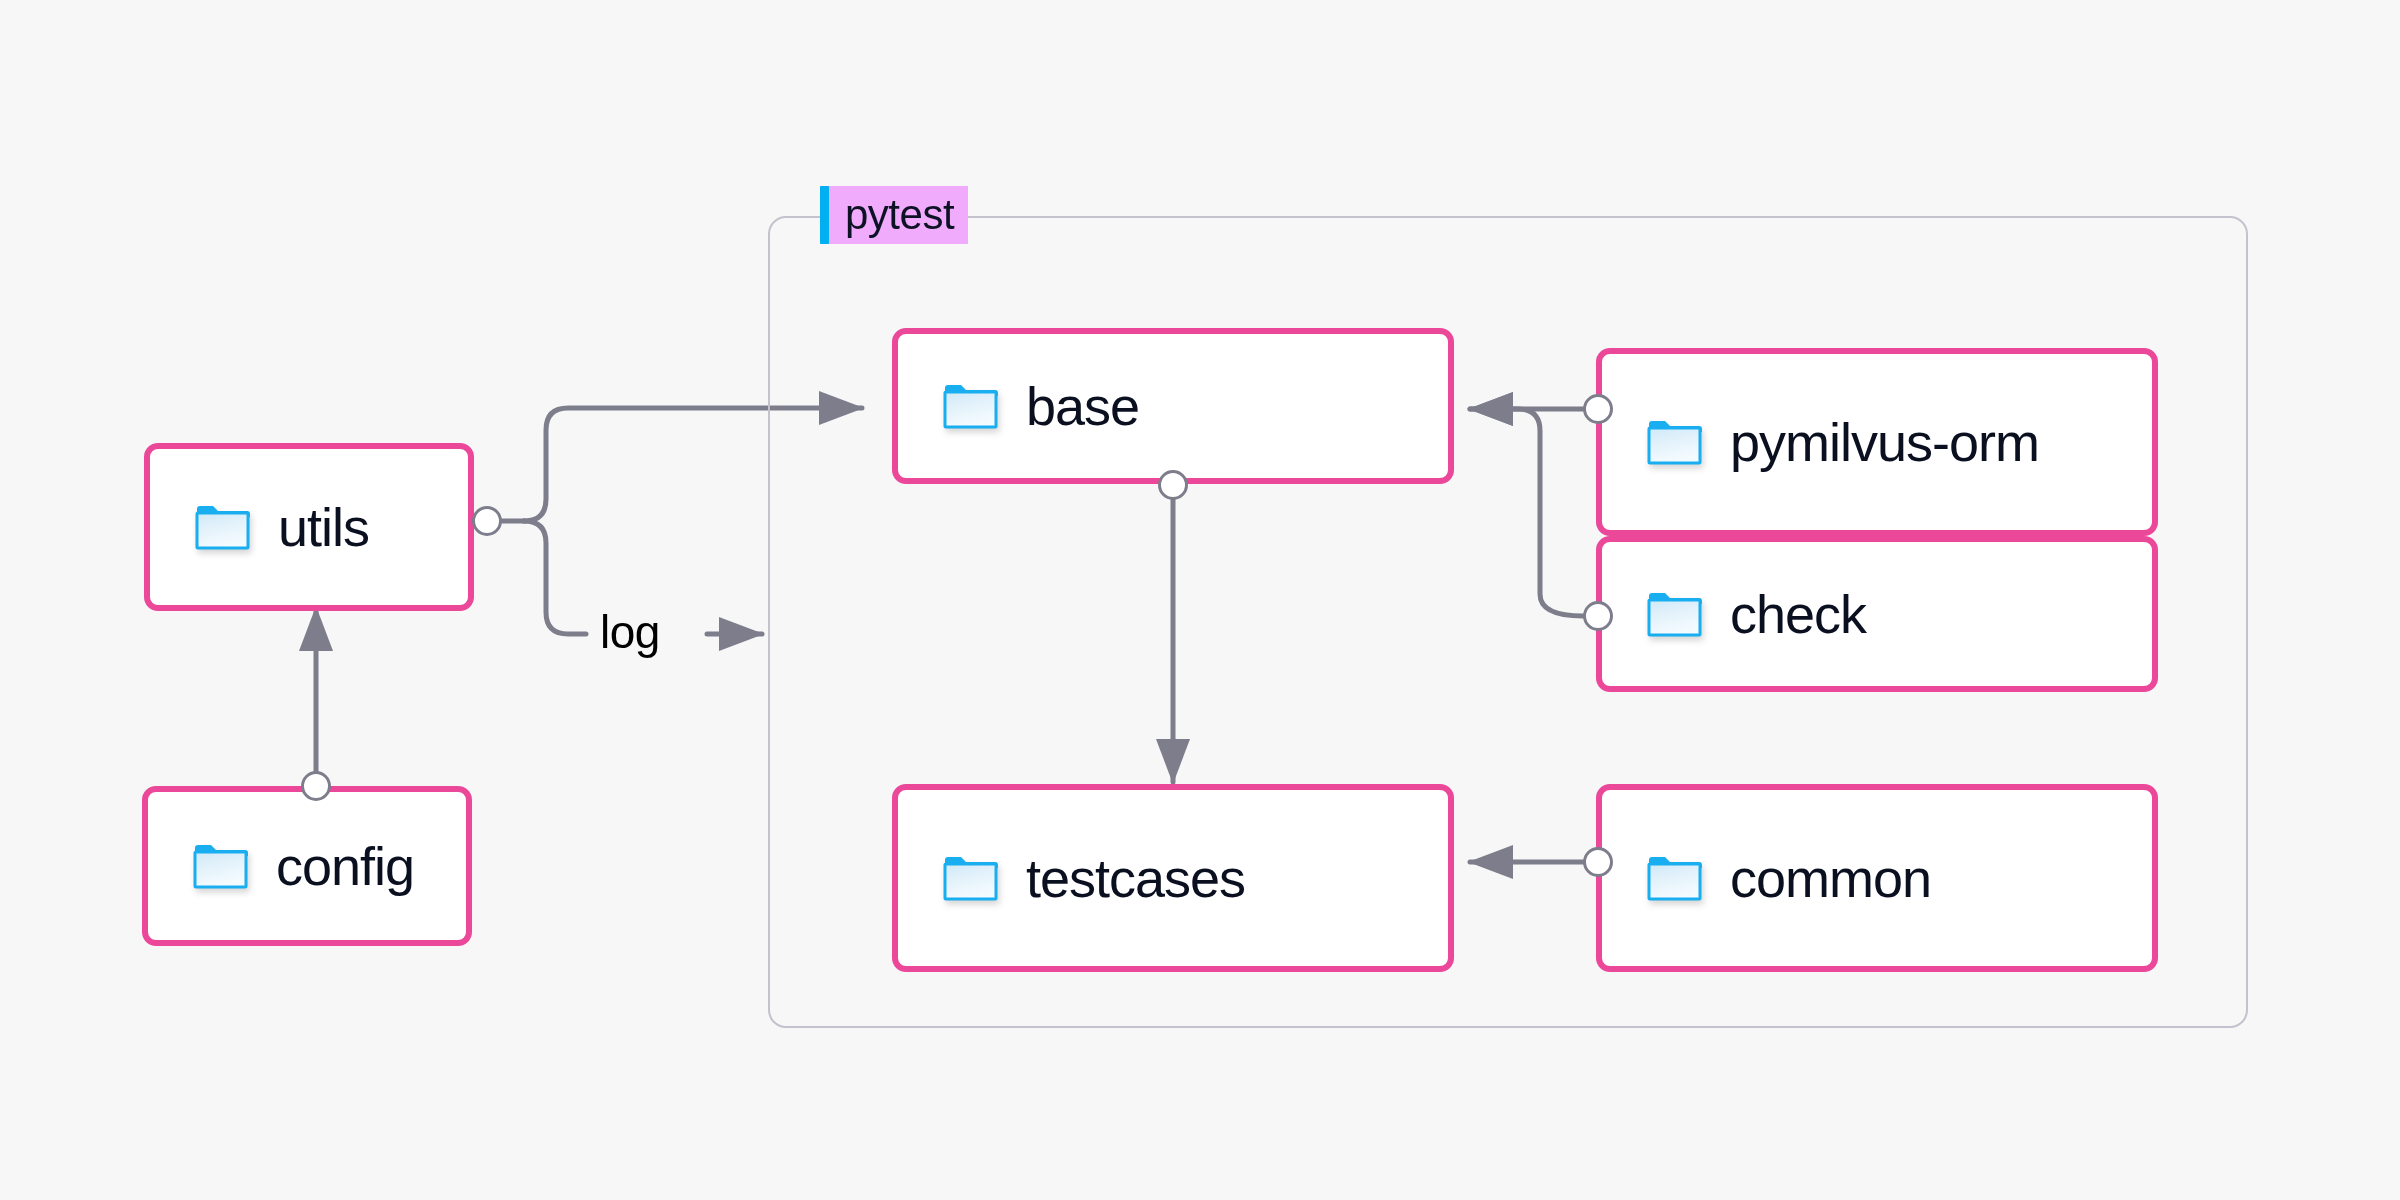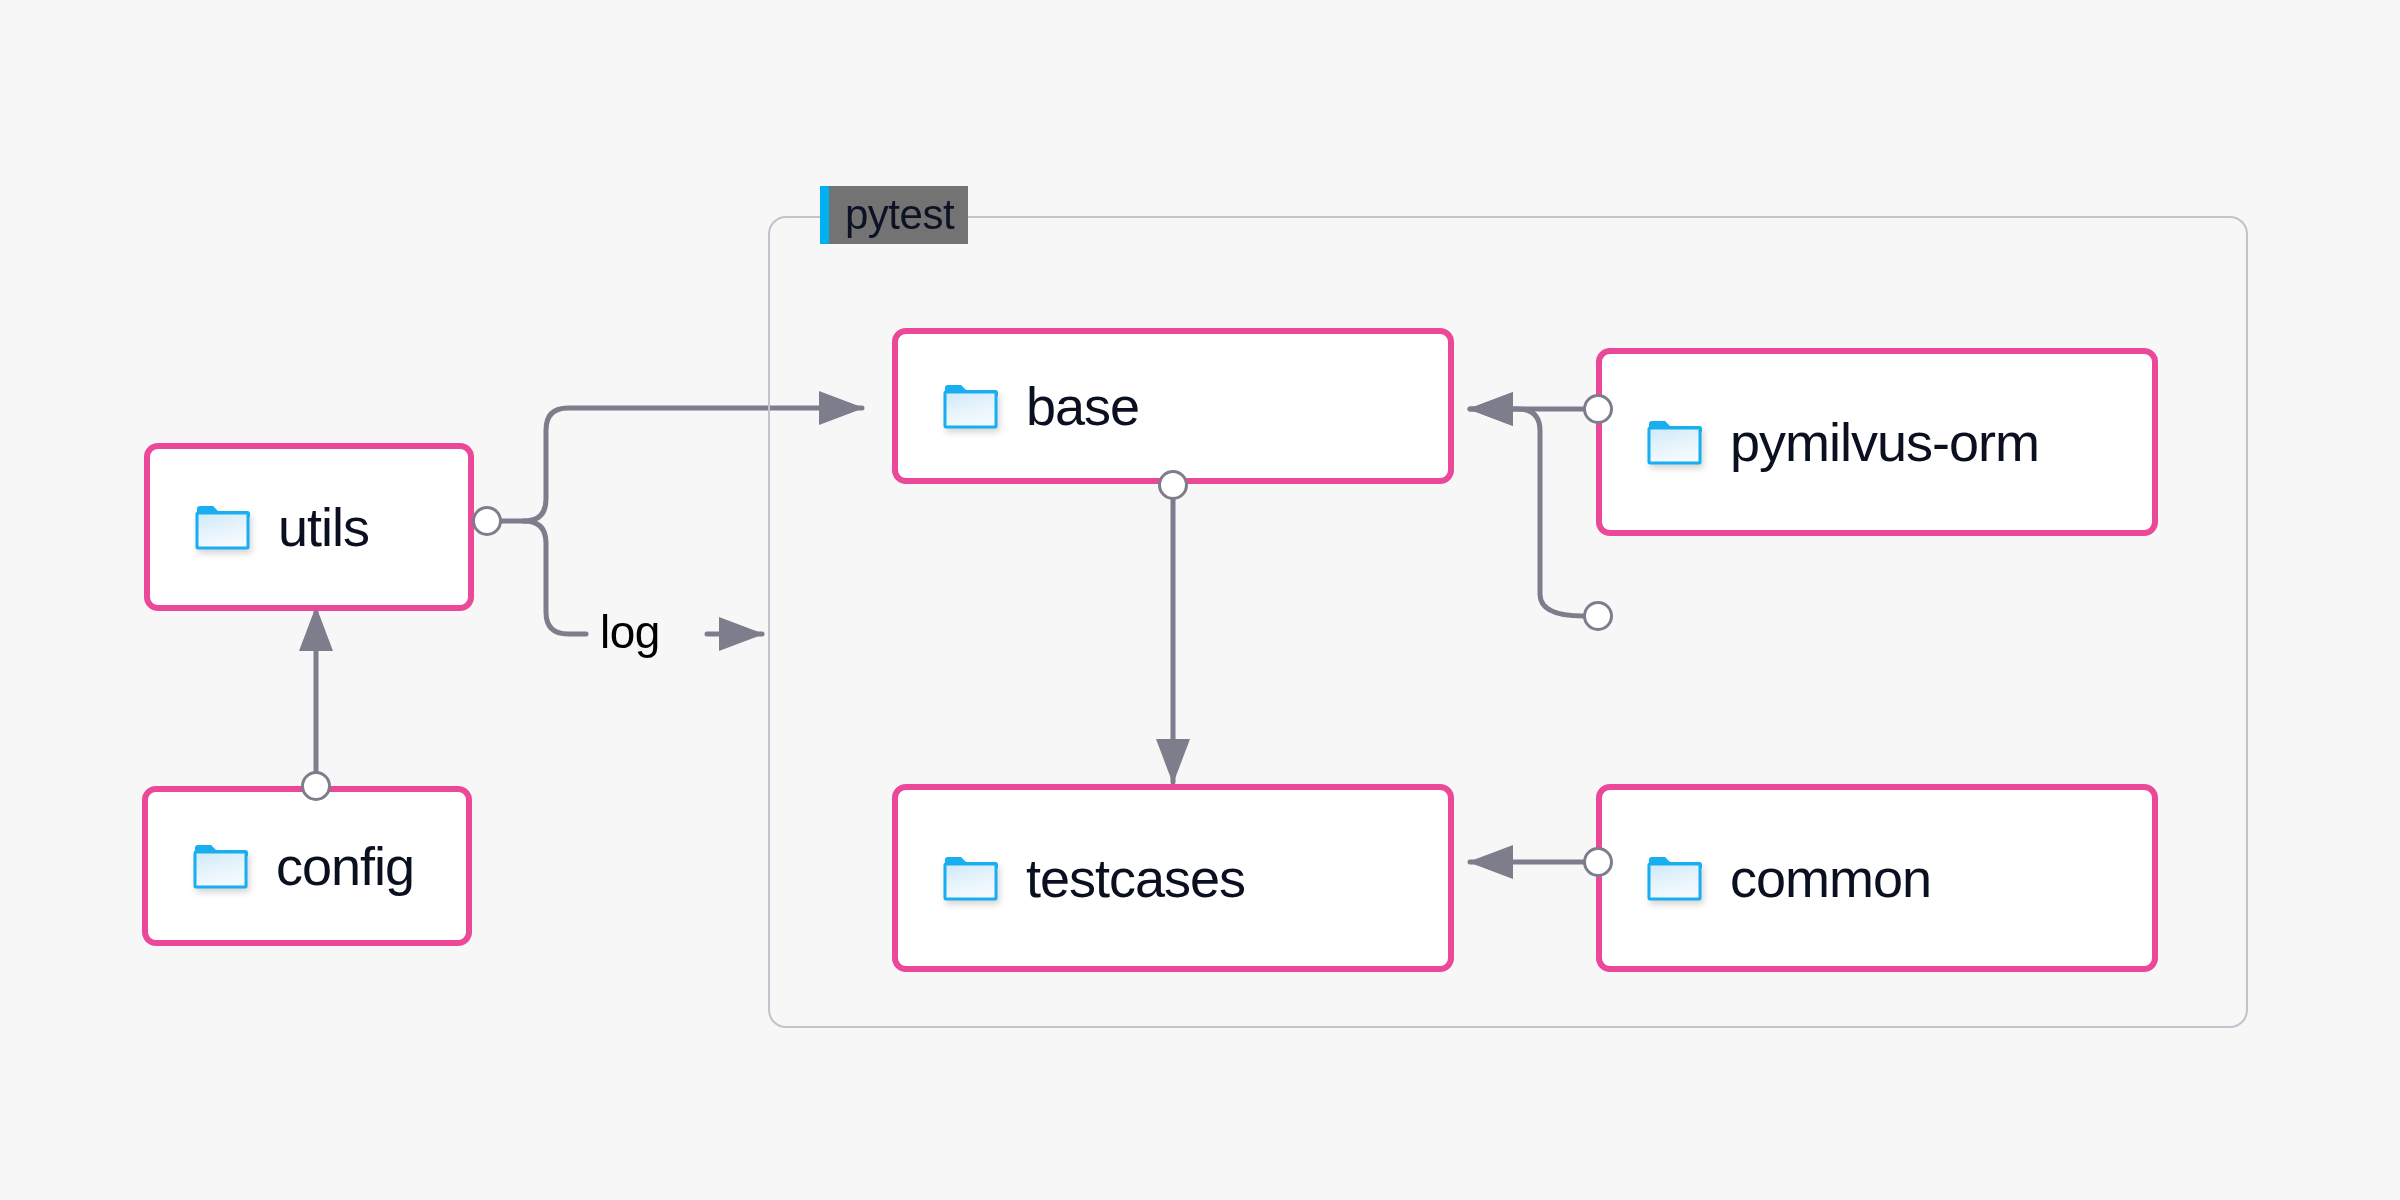--- a/index.html
+++ b/index.html
@@ -29,21 +29,21 @@
     border: 2px solid #c3c2cd;
     border-radius: 18px;
     background: transparent;
     box-sizing: border-box;
   }
   .group-label {
     position: absolute;
     display: flex;
     align-items: center;
     gap: 16px;
-    background: #737373;
+    background: #f0abfc;
     padding: 0 14px 0 0;
     height: 58px;
   }
   .group-accent {
     width: 9px;
     height: 58px;
     background: #00B0F0;
     border-radius: 1px;
   }
   .group-title {
@@ -188,20 +188,29 @@
     <span class="folder-icon">
       <svg viewBox="0 0 56 48" width="56" height="48" xmlns="http://www.w3.org/2000/svg">
         <path d="M3,9 L3,6 a3,3 0 0 1 3,-3 L19,3 l5,5 L53,8 a3,3 0 0 1 3,3 L56,14 L3,14 Z" fill="#18aef0"></path>
         <rect x="3" y="10" width="51" height="35" rx="1" fill="url(#folderGrad)" stroke="#18aef0" stroke-width="3"></rect>
       </svg>
     </span>
     <span class="node-label">pymilvus-orm</span>
   </div>
   <div class="port on-white" style="left:1598px; top:409px;"></div>
 
+  <div class="node" style="left:1596px; top:536px; width:562px; height:156px;">
+    <span class="folder-icon">
+      <svg viewBox="0 0 56 48" width="56" height="48" xmlns="http://www.w3.org/2000/svg">
+        <path d="M3,9 L3,6 a3,3 0 0 1 3,-3 L19,3 l5,5 L53,8 a3,3 0 0 1 3,3 L56,14 L3,14 Z" fill="#18aef0"></path>
+        <rect x="3" y="10" width="51" height="35" rx="1" fill="url(#folderGrad)" stroke="#18aef0" stroke-width="3"></rect>
+      </svg>
+    </span>
+    <span class="node-label">check</span>
+  </div>
   <div class="port on-white" style="left:1598px; top:616px;"></div>
 
   <div class="node" style="left:1596px; top:784px; width:562px; height:188px;">
     <span class="folder-icon">
       <svg viewBox="0 0 56 48" width="56" height="48" xmlns="http://www.w3.org/2000/svg">
         <path d="M3,9 L3,6 a3,3 0 0 1 3,-3 L19,3 l5,5 L53,8 a3,3 0 0 1 3,3 L56,14 L3,14 Z" fill="#18aef0"></path>
         <rect x="3" y="10" width="51" height="35" rx="1" fill="url(#folderGrad)" stroke="#18aef0" stroke-width="3"></rect>
       </svg>
     </span>
     <span class="node-label">common</span>

